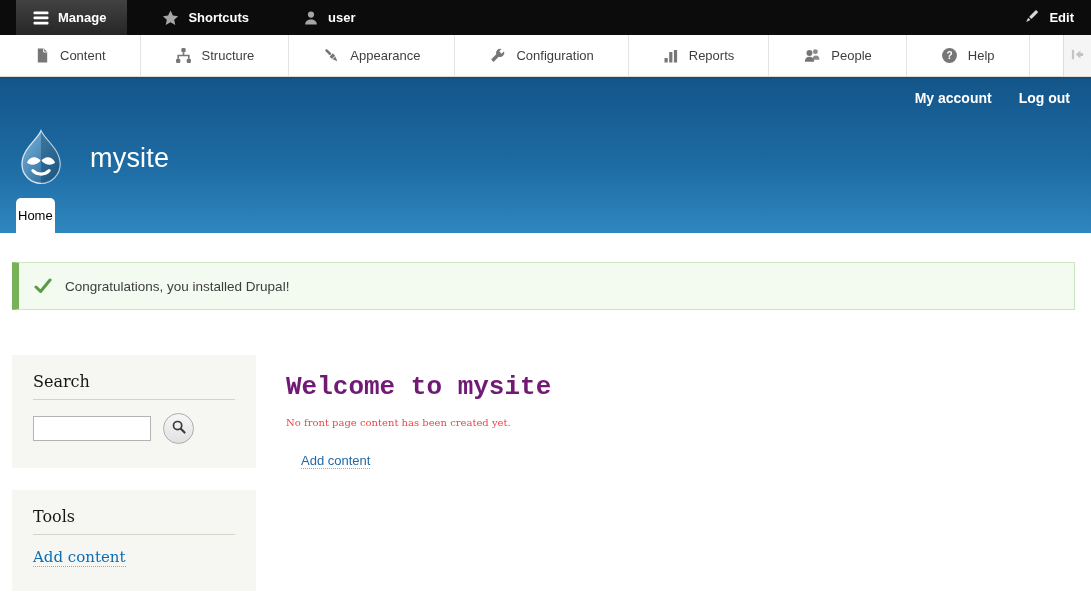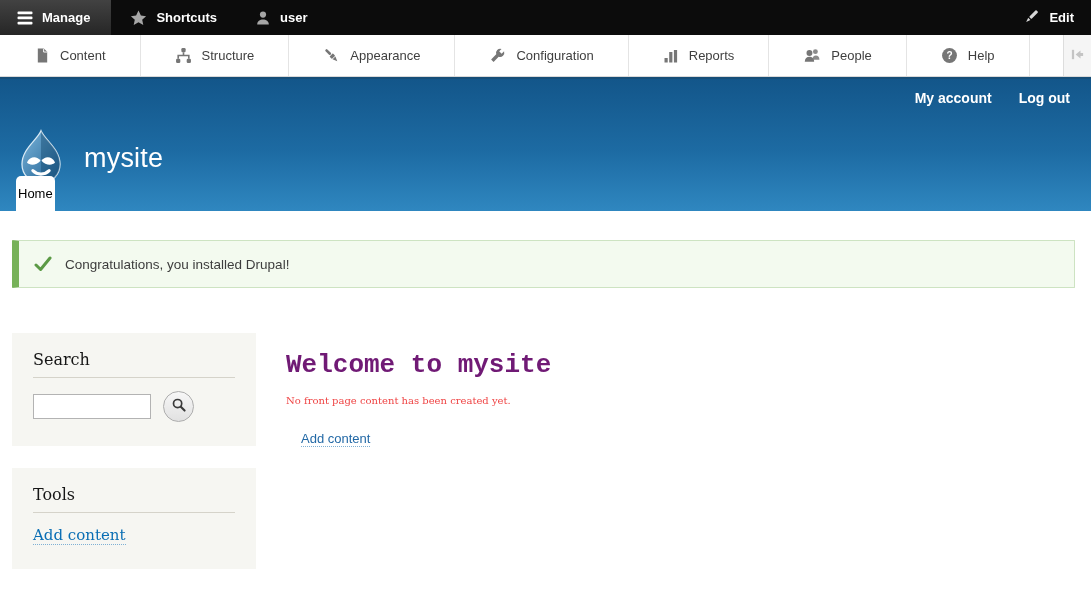--- a/index.html
+++ b/index.html
@@ -19,21 +19,21 @@
     background: #0c0c0c;
     display: flex;
     justify-content: space-between;
     align-items: stretch;
   }
   .tb-left { display: flex; align-items: stretch; }
   .tb-item {
     display: flex; align-items: center; gap: 9px;
     padding: 0 19px;
     color: #fff; font-size: 13px; font-weight: bold;
-    background: transparent; border: none;
+    background: transparent; border: none; margin-left: 16px;
   }
   .tb-item.manage {
     background: linear-gradient(#424242, #262626);
     padding: 0 21px 0 17px;
   }
   .tb-item .bicon { display: inline-flex; align-items: center; }
   .tb-edit {
     display: flex; align-items: center; gap: 9px;
     padding: 0 17px;
     color: #fff; font-size: 13px; font-weight: bold;
@@ -62,33 +62,33 @@
   .tray-collapse {
     width: 28px;
     border: none;
     border-left: 1px solid #ddd;
     background: #f5f5f5;
     display: flex; align-items: center; justify-content: center;
   }
 
   
   .site-header {
-    height: 134px;
+    height: 156px;
     background: linear-gradient(180deg, #13568a 0%, #1d6ba3 55%, #2f87c0 100%);
     border-top: 2px solid #164e78;
     position: relative;
   }
   .secondary-menu {
     position: absolute; top: 11px; right: 21px;
     display: flex; gap: 27px;
   }
   .secondary-menu a { color: #fff; font-size: 14px; font-weight: 600; }
   .branding {
     position: absolute; top: 50px; left: 12px;
-    display: flex; align-items: center; gap: 14px;
+    display: flex; align-items: center; gap: 20px;
   }
   .site-logo { width: 58px; height: 58px; display: inline-flex; }
   .site-name { color: #fff; font-size: 27px; letter-spacing: 0.2px; }
   .primary-tabs { position: absolute; bottom: 0; left: 16px; }
   .tab-home {
     display: inline-block;
     background: #fff; color: #000000;
     font-size: 13px;
     padding: 10px 2px 10px;
     border-radius: 5px 5px 0 0;

